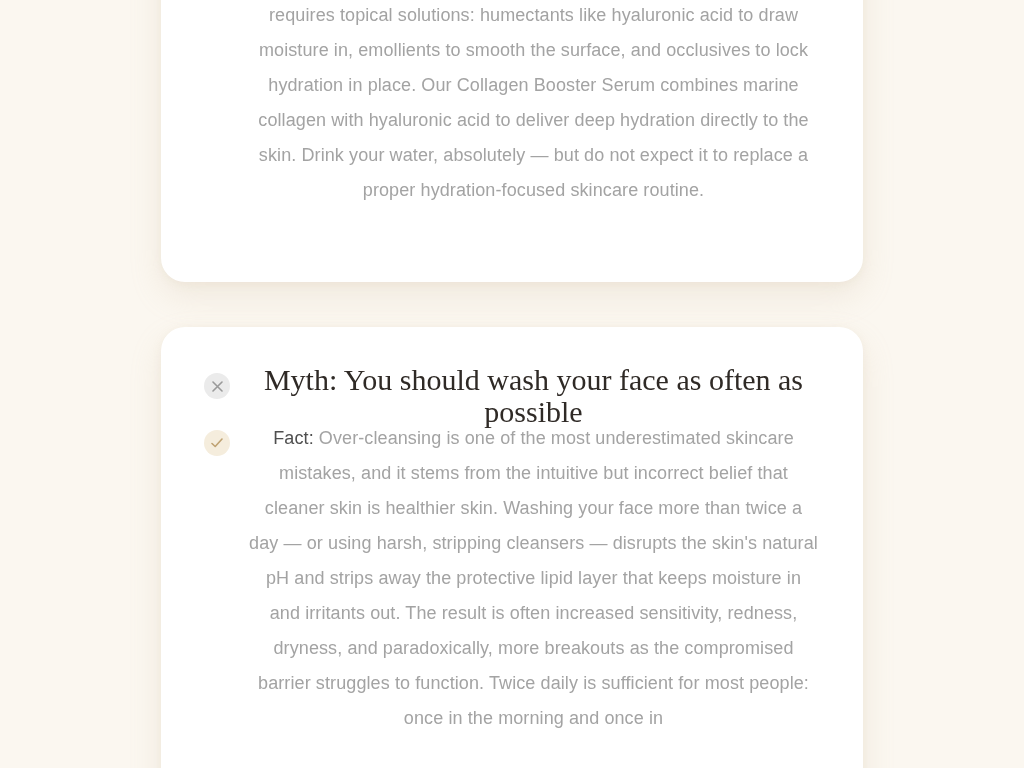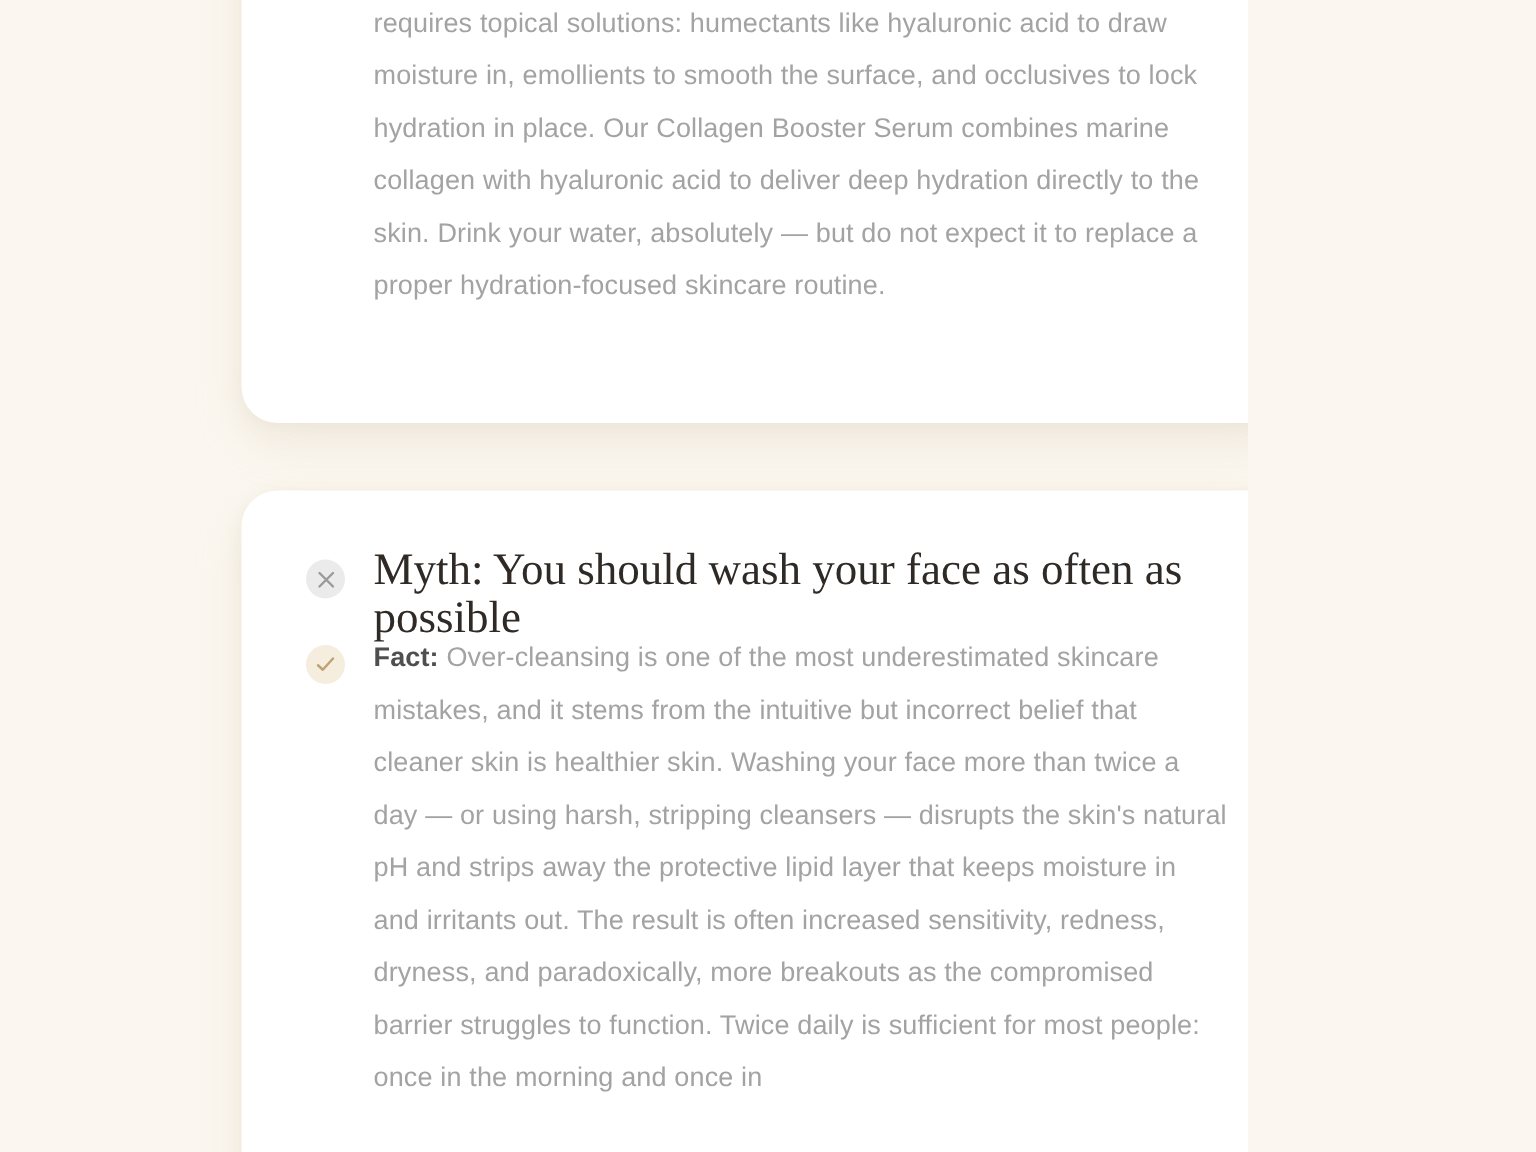--- a/index.html
+++ b/index.html
@@ -3,24 +3,25 @@
 <meta charset="utf-8">
 <style>
   * { margin: 0; padding: 0; box-sizing: border-box; }
   html, body { width: 1024px; height: 768px; }
   body {
     font-family: "Liberation Sans", sans-serif;
     background: var(--page-bg, #fbf7f0);
   }
   .viewport {
     position: relative;
-    width: 832px;
+    width: 1024px;
     height: 768px;
     overflow: hidden;
     background: var(--page-bg, #fbf7f0);
+    text-align: center;
   }
   .card {
     position: absolute;
     left: 161px;
     width: 702px;
     background: var(--card-bg, #ffffff);
     border-radius: 24px;
     box-shadow: 0 14px 32px rgba(201, 181, 152, 0.20), 0 2px 10px rgba(201, 181, 152, 0.12);
   }
   .card-one { top: -120px; height: 402px; }
@@ -63,21 +64,21 @@
     color: var(--heading-text, #2f2a26);
   }
   .fact-text {
     position: absolute;
     left: 88px;
     right: 45px;
     top: 94px;
   }
   .fact-text strong {
     color: var(--fact-label-text, #4f4f4f);
-    font-weight: 700;
+    font-weight: 400;
   }
 </style>
 </head>
 <body>
 
 <div class="viewport">
 
   <section class="card card-one">
     <p class="body-text">requires topical solutions: humectants like hyaluronic acid to draw moisture in, emollients to smooth the surface, and occlusives to lock hydration in place. Our Collagen Booster Serum combines marine collagen with hyaluronic acid to deliver deep hydration directly to the skin. Drink your water, absolutely — but do not expect it to replace a proper hydration-focused skincare routine.</p>
   </section>

